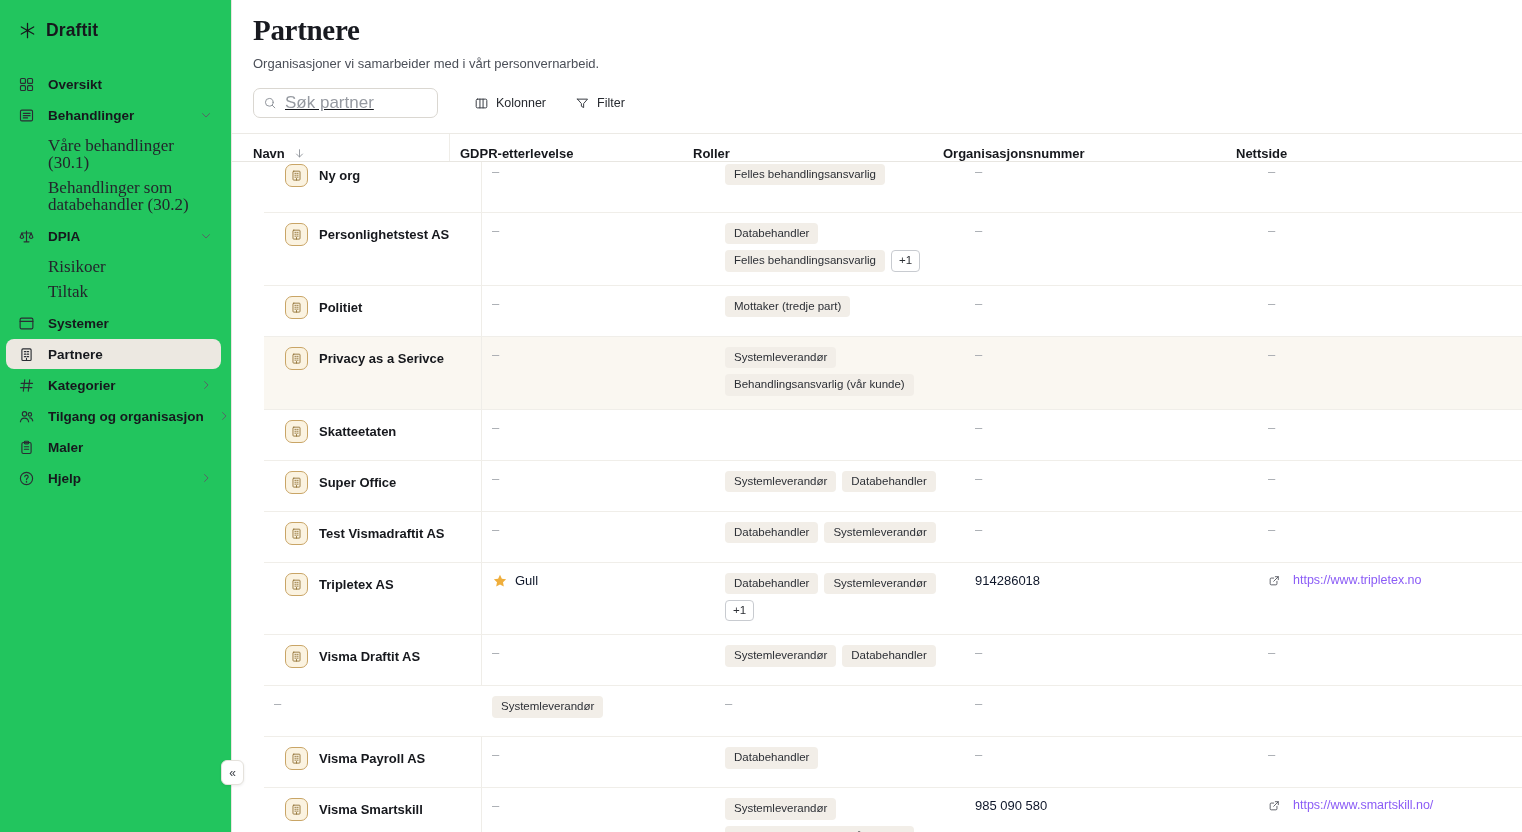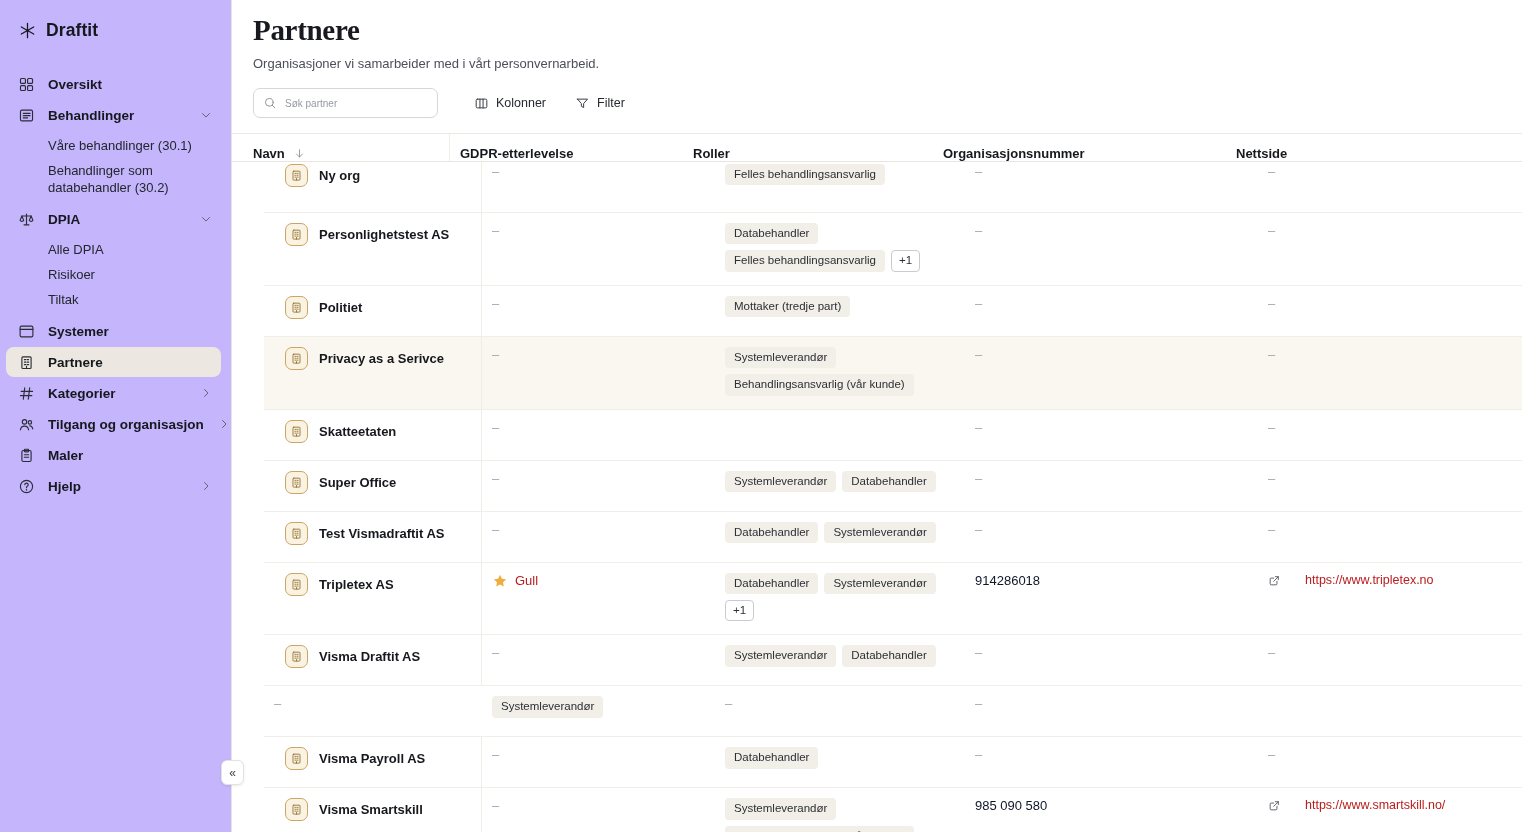--- a/index.html
+++ b/index.html
@@ -2,50 +2,50 @@
 <html><head>
 <meta charset="utf-8">
 <style>
   * { margin:0; padding:0; box-sizing:border-box; }
   html,body { width:1522px; height:832px; }
   body { font-family:"Liberation Sans", sans-serif; color:#16181D; background:#fff; }
 
   .app { position:relative; display:flex; width:1522px; height:832px; overflow:hidden; background:#fff; }
 
   
-  .sidebar { width:232px; min-width:232px; height:100%; background:#c4b5fd; border-right:1px solid #E8E5DF; padding:14px 10px 0 6px; }
+  .sidebar { width:232px; min-width:232px; height:100%; background:#22c55e; border-right:1px solid #E8E5DF; padding:14px 10px 0 6px; }
   .logo { display:flex; align-items:center; gap:9px; padding:6px 0 6px 12px; }
   .logo-icon { width:19px; height:19px; display:inline-flex; color:#16181D; }
   .logo-icon svg { width:19px; height:19px; }
   .logo-text { font-size:17.5px; font-weight:700; letter-spacing:.1px; color:#16181D; }
 
   .nav { margin-top:22px; }
   .nav-item { display:flex; align-items:center; gap:13px; height:30px; padding:0 8px 0 12px; border-radius:8px; margin-bottom:1px; cursor:pointer; }
   .nav-item.active { background:#ECE8E1; }
   .nav-item .ni-icon { width:17px; height:17px; display:inline-flex; color:#2A2D33; flex:none; }
   .nav-item .ni-icon svg { width:17px; height:17px; }
   .nav-item .ni-label { font-size:13.5px; font-weight:700; color:#16181D; flex:1; white-space:nowrap; }
   .nav-item .ni-chev { width:14px; height:14px; display:inline-flex; color:#5A5E66; flex:none; }
   .nav-item .ni-chev svg { width:14px; height:14px; }
   .nav-sub { padding:2px 0 4px 0; }
-  .nav-subitem { padding:4px 8px 4px 42px; font-size:13px; font-weight:400; color:#23262C; line-height:17px; border-radius:8px; cursor:pointer; }
+  .nav-subitem { padding:4px 8px 4px 42px; font-size:17px; font-weight:400; color:#23262C; line-height:17px; border-radius:8px; cursor:pointer;font-family:Liberation Serif, serif; }
 
   .collapse-btn { position:absolute; left:221px; top:760px; width:23px; height:25px; background:#fff; border:1px solid #E5E2DC; border-radius:6px; box-shadow:0 1px 3px rgba(0,0,0,.08); display:flex; align-items:center; justify-content:center; font-size:12px; color:#3A3E45; cursor:pointer; z-index:9; }
 
   
   .main { flex:1; display:flex; flex-direction:column; min-width:0; }
   .page-head { padding:14px 0 0 21px; }
   .page-title { font-family:"Liberation Serif", serif; font-size:29px; font-weight:700; letter-spacing:-.3px; color:#181A20; }
   .page-subtitle { margin-top:9px; font-size:13px; color:#4B4F58; }
 
   .toolbar { display:flex; align-items:center; margin-top:17px; padding:0 0 15px 21px; border-bottom:1px solid #ECEAE5; }
   .search-wrap { position:relative; width:185px; height:30px; }
   .search-wrap .s-icon { position:absolute; left:10px; top:8px; width:14px; height:14px; color:#8A8E96; }
   .search-wrap .s-icon svg { width:14px; height:14px; }
-  .search-input { width:185px; height:30px; border:1px solid #DAD7D1; border-radius:7px; background:#fff; padding:0 10px 0 31px; font-size:10px; color:#16181D; outline:none; font-family:"Liberation Sans", sans-serif; }
+  .search-input { width:185px; height:30px; border:1px solid #DAD7D1; border-radius:7px; background:#fff; padding:0 10px 0 31px; font-size:17px; color:#16181D; outline:none; font-family:"Liberation Sans", sans-serif;text-decoration:underline; }
   .search-input::placeholder { color:#969AA1; }
   .tool-btn { display:flex; align-items:center; gap:7px; font-size:12.5px; color:#26292F; cursor:pointer; background:none; border:none; font-family:Liberation Sans, sans-serif; }
   .tool-btn .tb-icon { width:15px; height:15px; display:inline-flex; color:#3A3E45; }
   .tool-btn .tb-icon svg { width:15px; height:15px; }
   .tool-btn.columns { margin-left:36px; }
   .tool-btn.filter { margin-left:29px; }
 
   
   .tgrid { display:grid; grid-template-columns:218px 233px 250px 293px 1fr; }
   .thead { height:40px; border-bottom:1px solid #E8E6E1; }
@@ -56,28 +56,28 @@
 
   .trow { border-bottom:1px solid #F0EEE9; min-height:51px; padding:0; cursor:pointer;margin-left:32px; }
   .trow.hl { background:#FAF7F1; }
   .td { padding:10px 0 13px 10px; font-size:13px; color:#2A2D33; }
   .td.name-cell { display:flex; align-items:flex-start; gap:11px; padding-left:21px; border-right:1px solid #EFEDE8; }
   .trow.r0 .td { padding-top:2px; padding-bottom:11px; }
   .org-badge { width:23px; height:23px; flex:none; background:#FBF3E1; border:1px solid #C9A566; border-radius:7px; display:flex; align-items:center; justify-content:center; color:#8F6E2F; }
   .org-badge svg { width:13px; height:13px; }
   .row-name { font-size:13px; font-weight:700; color:#16181D; padding-top:4px; white-space:nowrap; }
   .dash { color:#A3A7AD; font-size:13px; }
-  .gdpr-val { display:flex; align-items:center; gap:7px; font-size:13px; color:#b91c1c; }
+  .gdpr-val { display:flex; align-items:center; gap:7px; font-size:13px; color:#0f172a; }
   .star-icon { width:16px; height:16px; display:inline-flex; color:#EFAE3C; }
   .star-icon svg { width:16px; height:16px; }
   .roles-wrap { display:flex; flex-wrap:wrap; gap:6px; max-width:238px; align-items:flex-start; }
   .role-badge { background:#F2EEE8; color:#2C2F35; font-size:11.5px; line-height:1.25; padding:3px 9px 4px; border-radius:4px; white-space:nowrap; }
   .extra-badge { background:#fff; border:1px solid #C8CBD0; color:#2C2F35; font-size:11.5px; line-height:1.25; padding:2px 7px 3px; border-radius:4px; white-space:nowrap; }
   .orgnr { font-size:13px; color:#0f172a; }
-  .site { display:flex; align-items:flex-end; gap:24px; font-size:12.5px; color:#b91c1c; }
+  .site { display:flex; align-items:flex-end; gap:12px; font-size:12.5px; color:#8b5cf6; }
   .site .ext-icon { width:13px; height:13px; color:#4A4E57; display:inline-flex; margin-top:1px; }
   .site .ext-icon svg { width:13px; height:13px; }
 </style>
 </head>
 <body>
 
 <div class="app">
 
   <aside class="sidebar">
     <div class="logo">
@@ -126,21 +126,20 @@
             </svg>
           </span>
           <span class="ni-label">DPIA</span>
           <span class="ni-chev">
             <svg viewBox="0 0 24 24" fill="none" stroke="currentColor" stroke-width="1.6" stroke-linecap="round" stroke-linejoin="round">
               <polyline points="6 9.5 12 15.5 18 9.5"></polyline>
             </svg>
           </span>
         </div>
         <div class="nav-sub">
-          <div class="nav-subitem">Alle DPIA</div>
           <div class="nav-subitem">Risikoer</div>
           <div class="nav-subitem">Tiltak</div>
         </div>
         <div class="nav-item">
           <span class="ni-icon">
             <svg viewBox="0 0 24 24" fill="none" stroke="currentColor" stroke-width="1.6" stroke-linecap="round" stroke-linejoin="round">
               <rect x="3" y="4.5" width="18" height="15" rx="2"></rect>
               <path d="M3 9h18"></path>
             </svg>
           </span>

